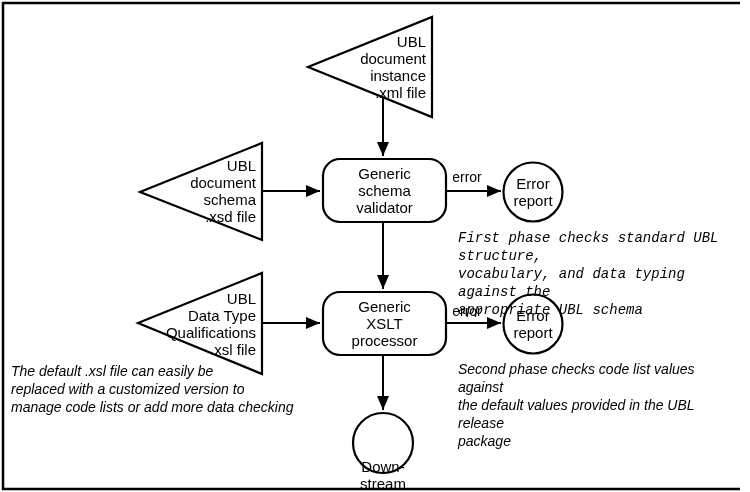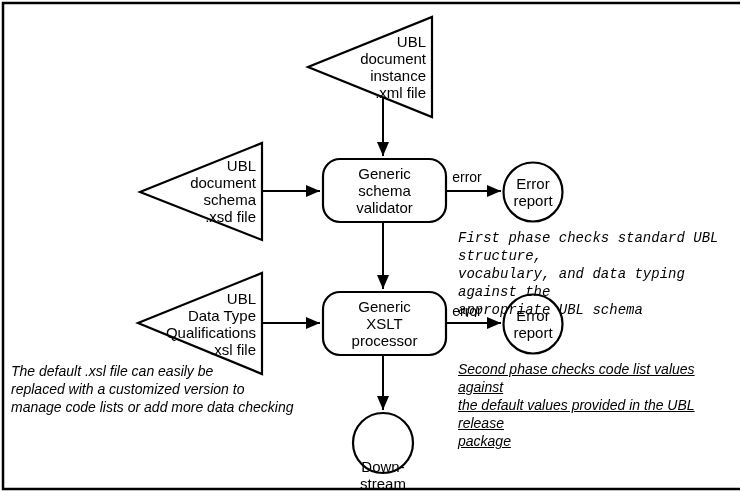--- a/index.html
+++ b/index.html
@@ -123,21 +123,21 @@
 process</div>
 
   <div class="edge-label" style="left:441px; top:169px; width:52px;">error</div>
 
   <div class="edge-label" style="left:441px; top:303px; width:52px;">error</div>
 
   <div class="note" style="left:458px; top:229px; width:285px;font-family:Liberation Mono, monospace;">First phase checks standard UBL structure,
 vocabulary, and data typing against the
 appropriate UBL schema</div>
 
-  <div class="note" style="left:458px; top:360px; width:285px;text-decoration:underline;">Second phase checks code list values against
+  <div class="note" style="left:458px; top:360px; width:285px;">Second phase checks code list values against
 the default values provided in the UBL release
 package</div>
 
   <div class="note" style="left:11px; top:362px; width:320px;">The default .xsl file can easily be
 replaced with a customized version to
 manage code lists or add more data checking</div>
 
 </div>
 
 </body></html>

